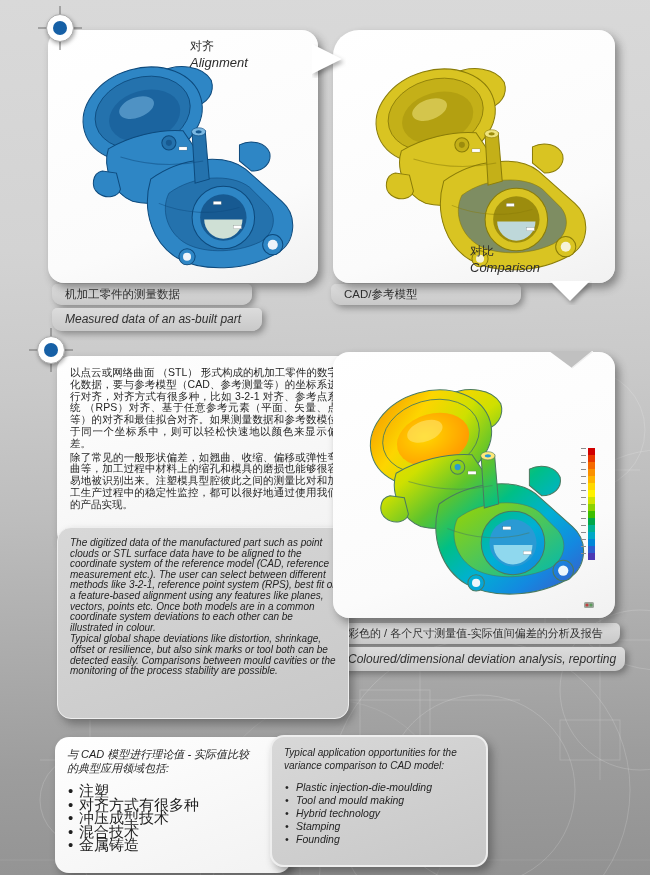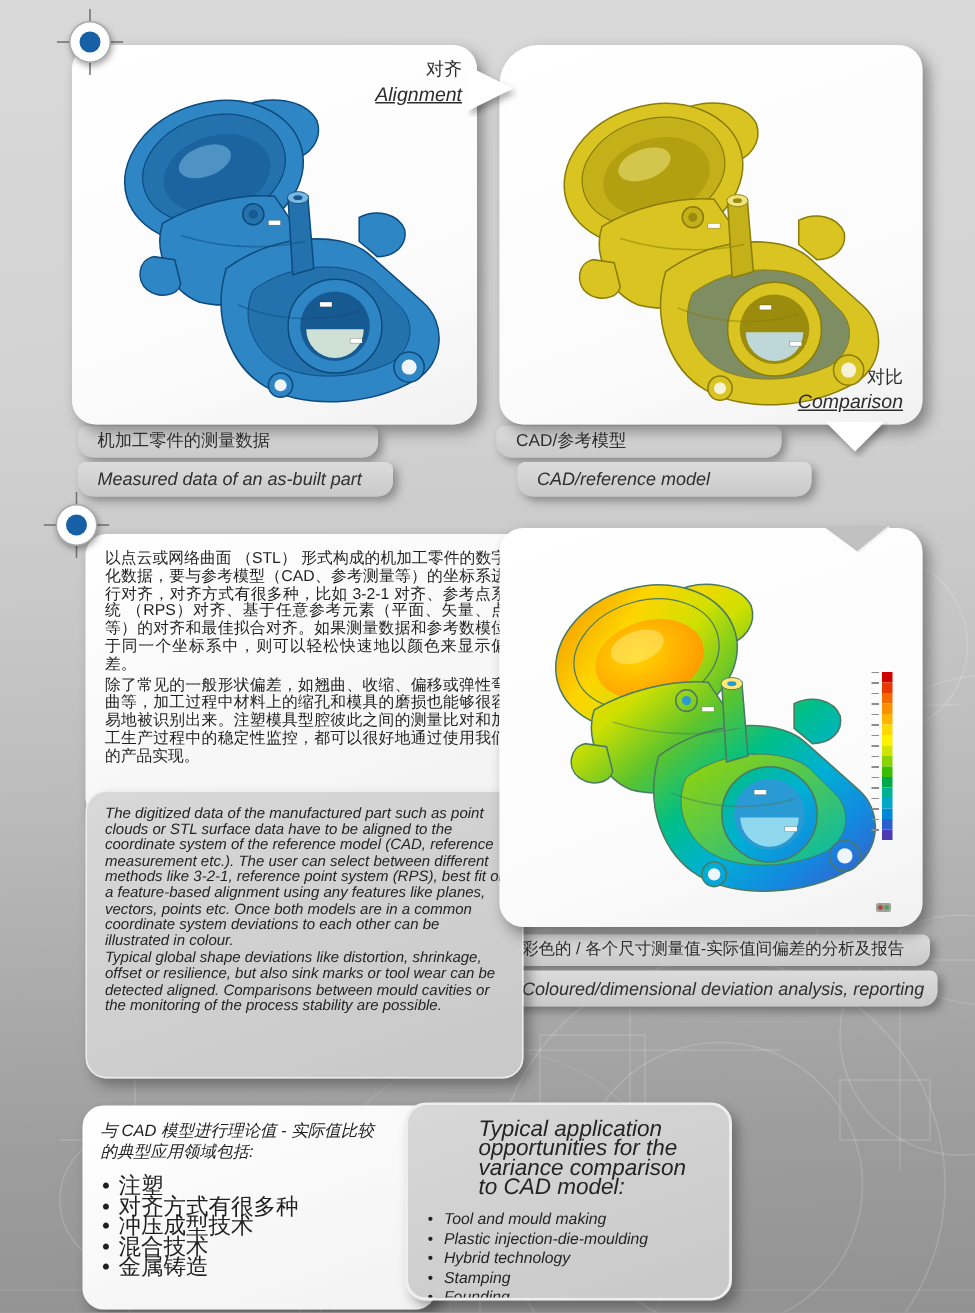--- a/index.html
+++ b/index.html
@@ -13,40 +13,40 @@
   
   .card{position:absolute;background:linear-gradient(160deg,#ffffff 0%,#fbfbfb 70%,#f1f1f1 100%);
     border-radius:16px;box-shadow:4px 5px 9px rgba(40,40,40,0.45);z-index:2;}
   .card svg.part{position:absolute;}
   
   .capbar{position:absolute;background:linear-gradient(180deg,#dcdcdc,#c9c9c9);
     border-radius:5px 5px 10px 10px;box-shadow:3px 3px 6px rgba(40,40,40,0.4);
     color:#2f2f2f;font-size:11.5px;line-height:21px;padding:0 17px 0 13px;z-index:1;white-space:nowrap;overflow:hidden;}
   .capbar.en{font-style:italic;font-size:12px;}
   
-  .bubble-label{position:absolute;text-align:right;color:#2c2c2c;z-index:3;}
+  .bubble-label{position:absolute;text-align:left;color:#2c2c2c;z-index:3;}
   .bubble-label .zh{font-size:12px;display:block;}
-  .bubble-label .en{font-size:13px;font-style:italic;display:block;text-decoration:underline;}
+  .bubble-label .en{font-size:13px;font-style:italic;display:block;}
   .tail{position:absolute;z-index:3;}
   
   .whitebox{position:absolute;background:linear-gradient(160deg,#ffffff,#f2f2f2);
     border-radius:14px;box-shadow:4px 5px 8px rgba(40,40,40,0.45);
     color:#1f1f1f;z-index:2;overflow:hidden;}
   .graybox{position:absolute;background:linear-gradient(160deg,#d8d8d8,#c8c8c8);
     border:2px solid #eeeeee;border-radius:14px;box-shadow:4px 5px 8px rgba(40,40,40,0.4);
     color:#242424;font-style:italic;z-index:2;overflow:hidden;}
   .zhpara{padding:11px 13px;font-size:10.5px;line-height:11.8px;}
   .zhpara p{margin:0 0 2px 0;text-align:justify;}
   .enpara{padding:10px 12px;font-size:10px;line-height:10.6px;}
   .enpara p{margin:0 0 1px 0;}
   .appbox-head{white-space:pre-line;font-size:11px;line-height:14px;margin:0 0 9px 0;font-style:italic;}
   ul.applist{list-style:none;margin:0;padding:0;font-size:15px;line-height:13.5px;}
   ul.applist li{padding-left:12px;position:relative;}
   ul.applist li::before{content:"•";position:absolute;left:1px;}
-  #app-box-en .appbox-head{font-size:15px;line-height:13px;margin-left:35px;}
+  #app-box-en .appbox-head{font-size:10px;line-height:13px;}
   #app-box-en ul.applist{font-size:10.5px;line-height:13px;}
   
   .marker{position:absolute;z-index:4;}
   
   #dev-legend{position:absolute;width:7px;display:flex;flex-direction:column;z-index:3;}
   #dev-legend .legseg{flex:1 1 auto;}
   #dev-legticks{position:absolute;width:5px;z-index:3;
     background:repeating-linear-gradient(180deg,#8d8d8d 0 1px,transparent 1px 7px);}
 </style>
 </head>
@@ -148,21 +148,20 @@
       </svg>
   </div>
   <div class="bubble-label" style="left:470px;top:243px;width:132px;">
     <span class="zh">对比</span>
     <span class="en">Comparison</span>
   </div>
   <svg class="tail" style="left:548px;top:281px" width="44" height="24" viewBox="0 0 44 24">
     <polygon points="2,0 42,0 22,20" fill="#ffffff" style="filter:drop-shadow(2px 3px 2px rgba(0,0,0,0.3))"></polygon>
   </svg>
   <div class="capbar" style="left:331px;top:284px;width:160px;height:21px;"><span>CAD/参考模型</span></div>
-  <div class="capbar en" style="left:345px;top:308px;width:166px;height:23px;line-height:23px;"><span>CAD/reference model</span></div>
 
   <svg class="marker" style="left:38px;top:6px" width="44" height="44" viewBox="0 0 44 44">
     <line x1="22" y1="0" x2="22" y2="44" stroke="#6f6f6f" stroke-width="1"></line>
     <line x1="0" y1="22" x2="44" y2="22" stroke="#6f6f6f" stroke-width="1"></line>
     <circle cx="22" cy="22" r="13.5" fill="#ffffff" stroke="#a8a8a8" style="filter:drop-shadow(1px 2px 2px rgba(0,0,0,0.35))"></circle>
     <circle cx="22" cy="22" r="7" fill="#1660a6"></circle>
   </svg>
   <svg class="marker" style="left:29px;top:328px" width="44" height="44" viewBox="0 0 44 44">
     <line x1="22" y1="0" x2="22" y2="44" stroke="#6f6f6f" stroke-width="1"></line>
     <line x1="0" y1="22" x2="44" y2="22" stroke="#6f6f6f" stroke-width="1"></line>
@@ -170,21 +169,21 @@
     <circle cx="22" cy="22" r="7" fill="#1660a6"></circle>
   </svg>
 
   <div class="whitebox zhpara" id="body-zh-box" style="left:57px;top:356px;width:268px;height:168px;">
     <p>以点云或网络曲面 （STL） 形式构成的机加工零件的数字化数据，要与参考模型（CAD、参考测量等）的坐标系进行对齐，对齐方式有很多种，比如 3-2-1 对齐、参考点系统 （RPS）对齐、基于任意参考元素（平面、矢量、点等）的对齐和最佳拟合对齐。如果测量数据和参考数模位于同一个坐标系中，则可以轻松快速地以颜色来显示偏差。</p>
     <p>除了常见的一般形状偏差，如翘曲、收缩、偏移或弹性弯曲等，加工过程中材料上的缩孔和模具的磨损也能够很容易地被识别出来。注塑模具型腔彼此之间的测量比对和加工生产过程中的稳定性监控，都可以很好地通过使用我们的产品实现。</p>
   </div>
 
   <div class="graybox enpara" id="body-en-box" style="left:57px;top:527px;width:266px;height:170px;border-width:1px;">
     <p>The digitized data of the manufactured part such as point clouds or STL surface data have to be aligned to the coordinate system of the reference model (CAD, reference measurement etc.). The user can select between different methods like 3-2-1, reference point system (RPS), best fit or a feature-based alignment using any features like planes, vectors, points etc. Once both models are in a common coordinate system deviations to each other can be illustrated in colour.</p>
-    <p>Typical global shape deviations like distortion, shrinkage, offset or resilience, but also sink marks or tool wear can be detected aligned. Comparisons between mould cavities or the monitoring of the process stability are possible.</p>
+    <p>Typical global shape deviations like distortion, shrinkage, offset or resilience, but also sink marks or tool both can be detected easily. Comparisons between mould cavities or the monitoring of the process stability are possible.</p>
   </div>
 
   <div class="card" id="card-deviation" style="left:333px;top:352px;width:282px;height:266px;">
     <svg class="part" style="left:16px;top:22px;--body:url(#rbBody);--mid:url(#rbBody);--dark:#2a9ad4;--light:#ffe878;--cavity:url(#rbCav);--floor:url(#rbFloor);--glass:#8fd8ee;--hole:#eef6fb;--stroke:#4a7a60;" width="246" height="222" viewBox="0 0 240 215">
         <use href="#part-geo"></use>
       </svg>
     <div id="dev-legend" style="left:255px;top:96px;height:112px;">
         <div class="legseg" style="background: rgb(209, 0, 0);"></div>
         <div class="legseg" style="background: rgb(232, 56, 0);"></div>
         <div class="legseg" style="background: rgb(245, 106, 0);"></div>
@@ -223,21 +222,21 @@
         <li>注塑</li>
         <li>对齐方式有很多种</li>
         <li>冲压成型技术</li>
         <li>混合技术</li>
         <li>金属铸造</li>
       </ul>
   </div>
   <div class="graybox" id="app-box-en" style="left:270px;top:735px;width:190px;height:110px;padding:9px 12px;">
     <p class="appbox-head">Typical application opportunities for the variance comparison to CAD model:</p>
     <ul class="applist">
+        <li>Plastic injection-die-moulding</li>
         <li>Tool and mould making</li>
-        <li>Plastic injection-die-moulding</li>
         <li>Hybrid technology</li>
         <li>Stamping</li>
         <li>Founding</li>
       </ul>
   </div>
 
 </div>
 
 </body></html>

